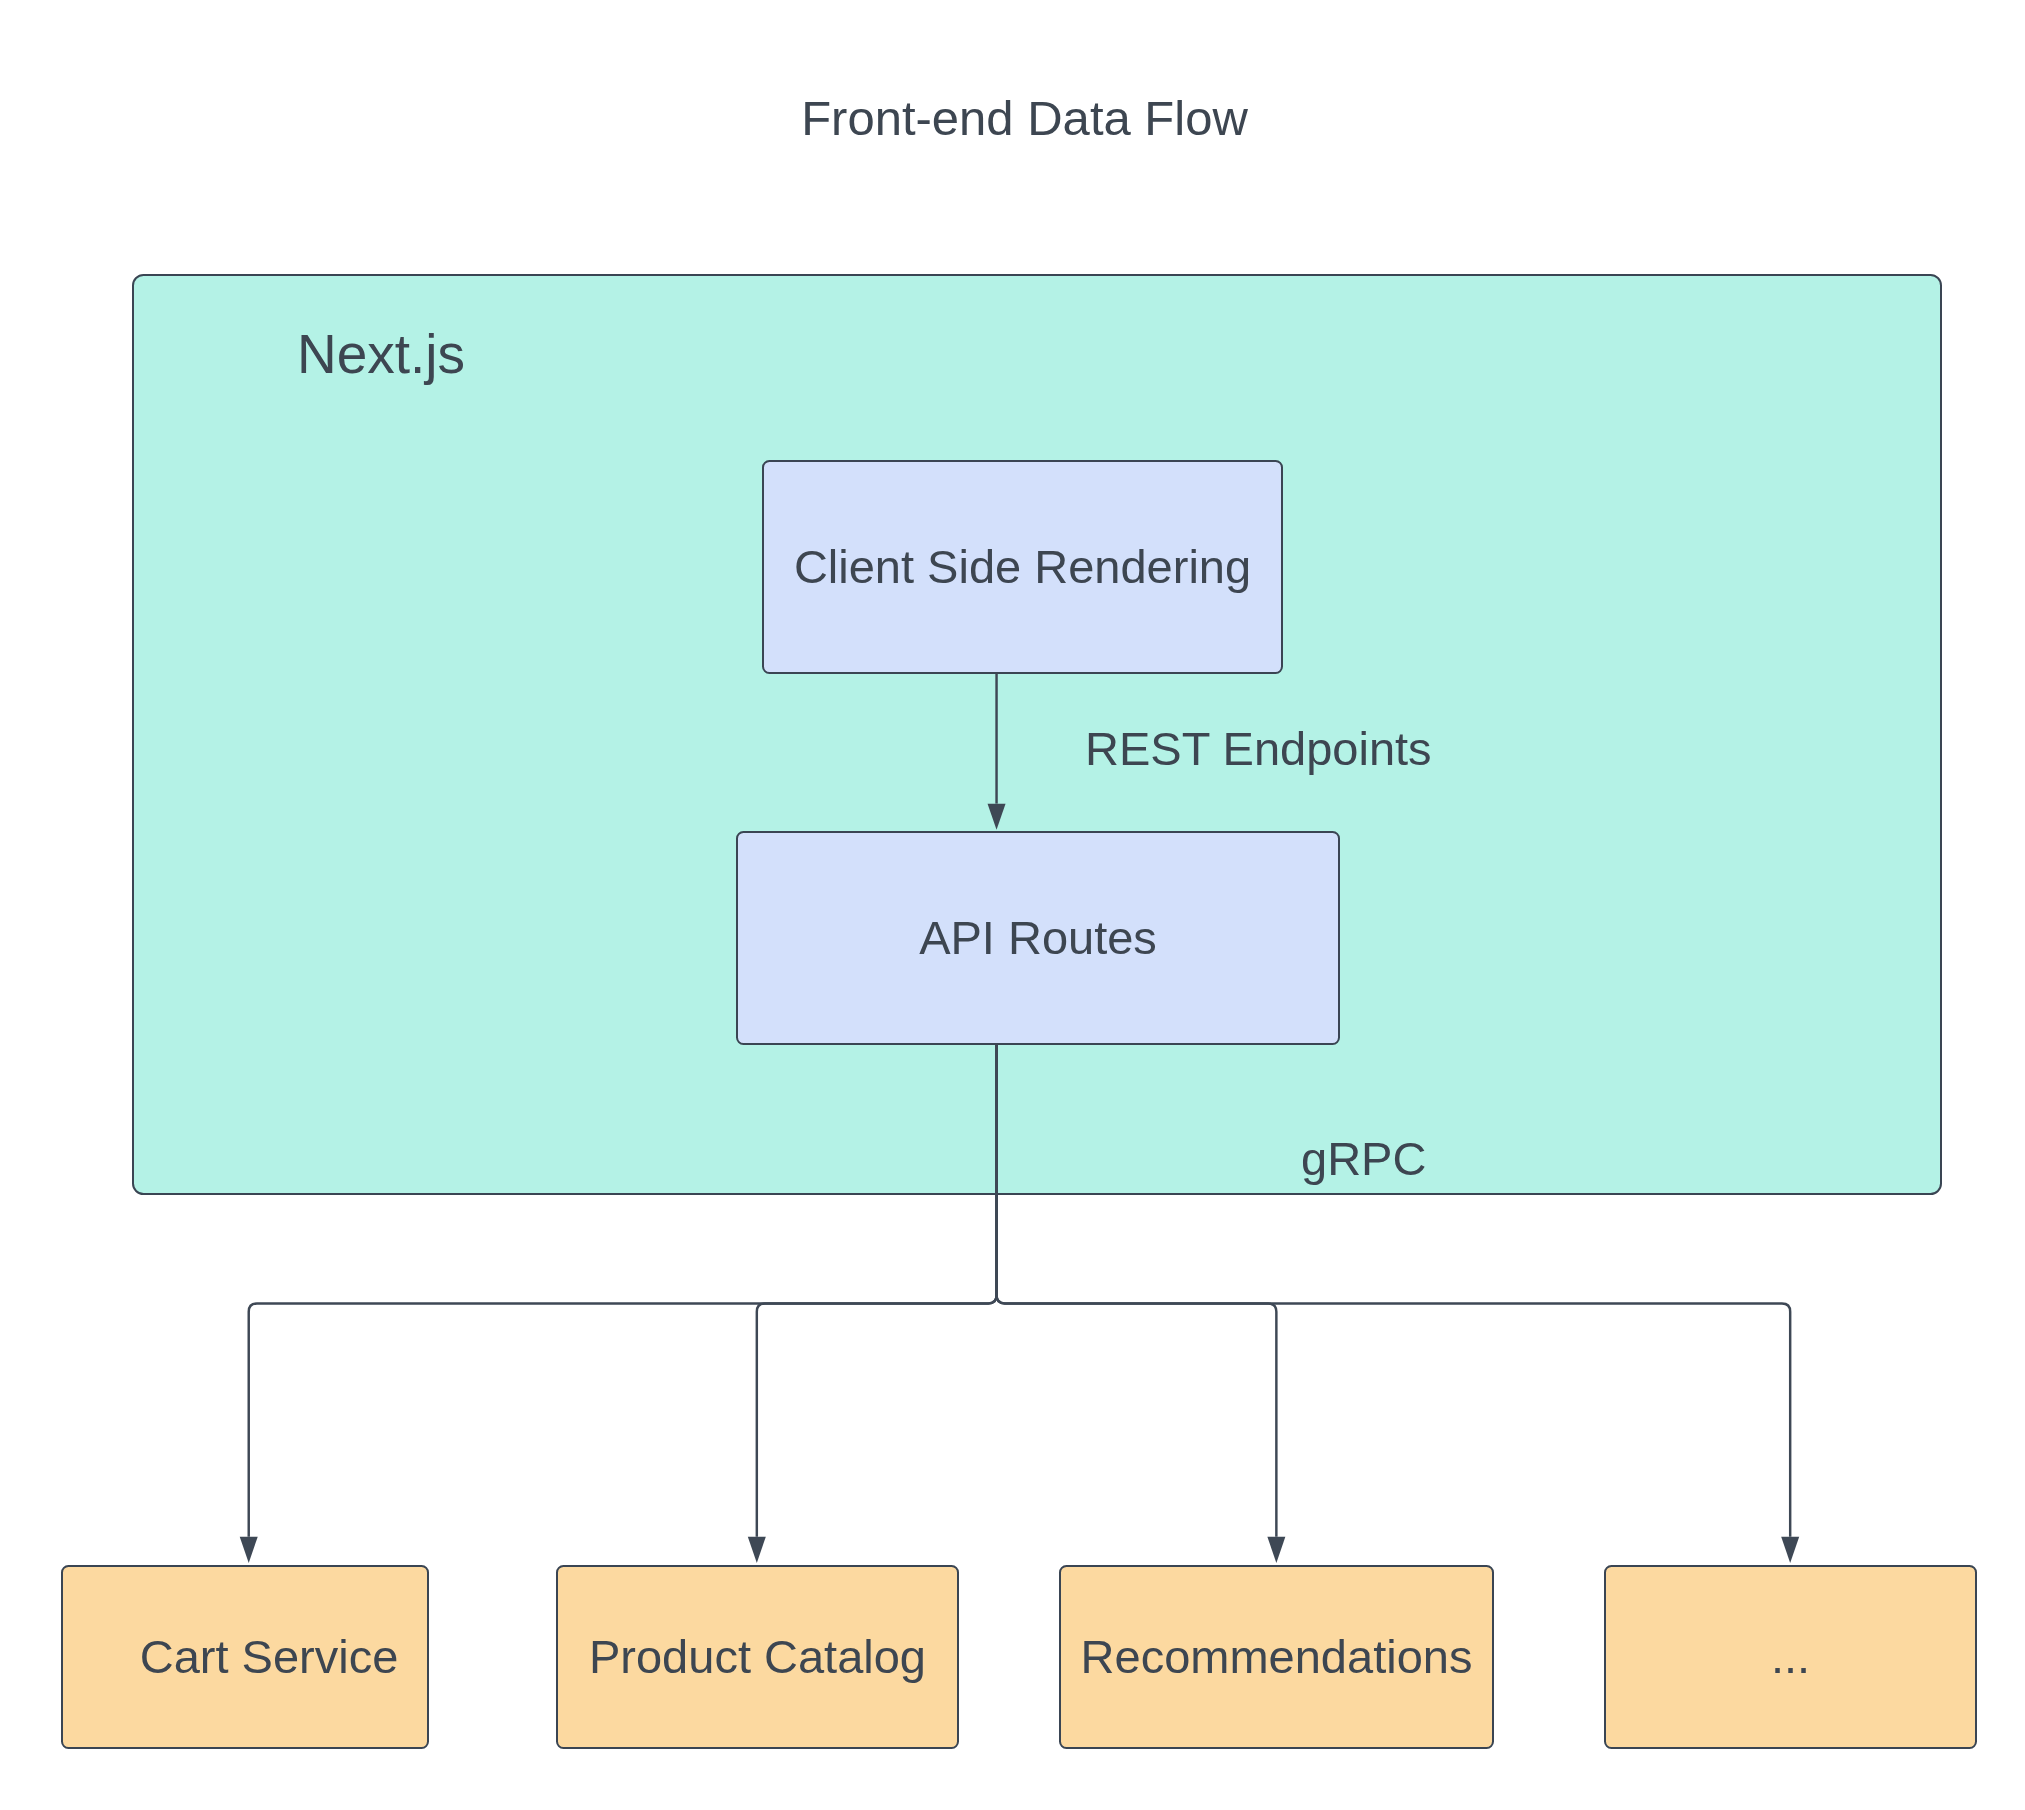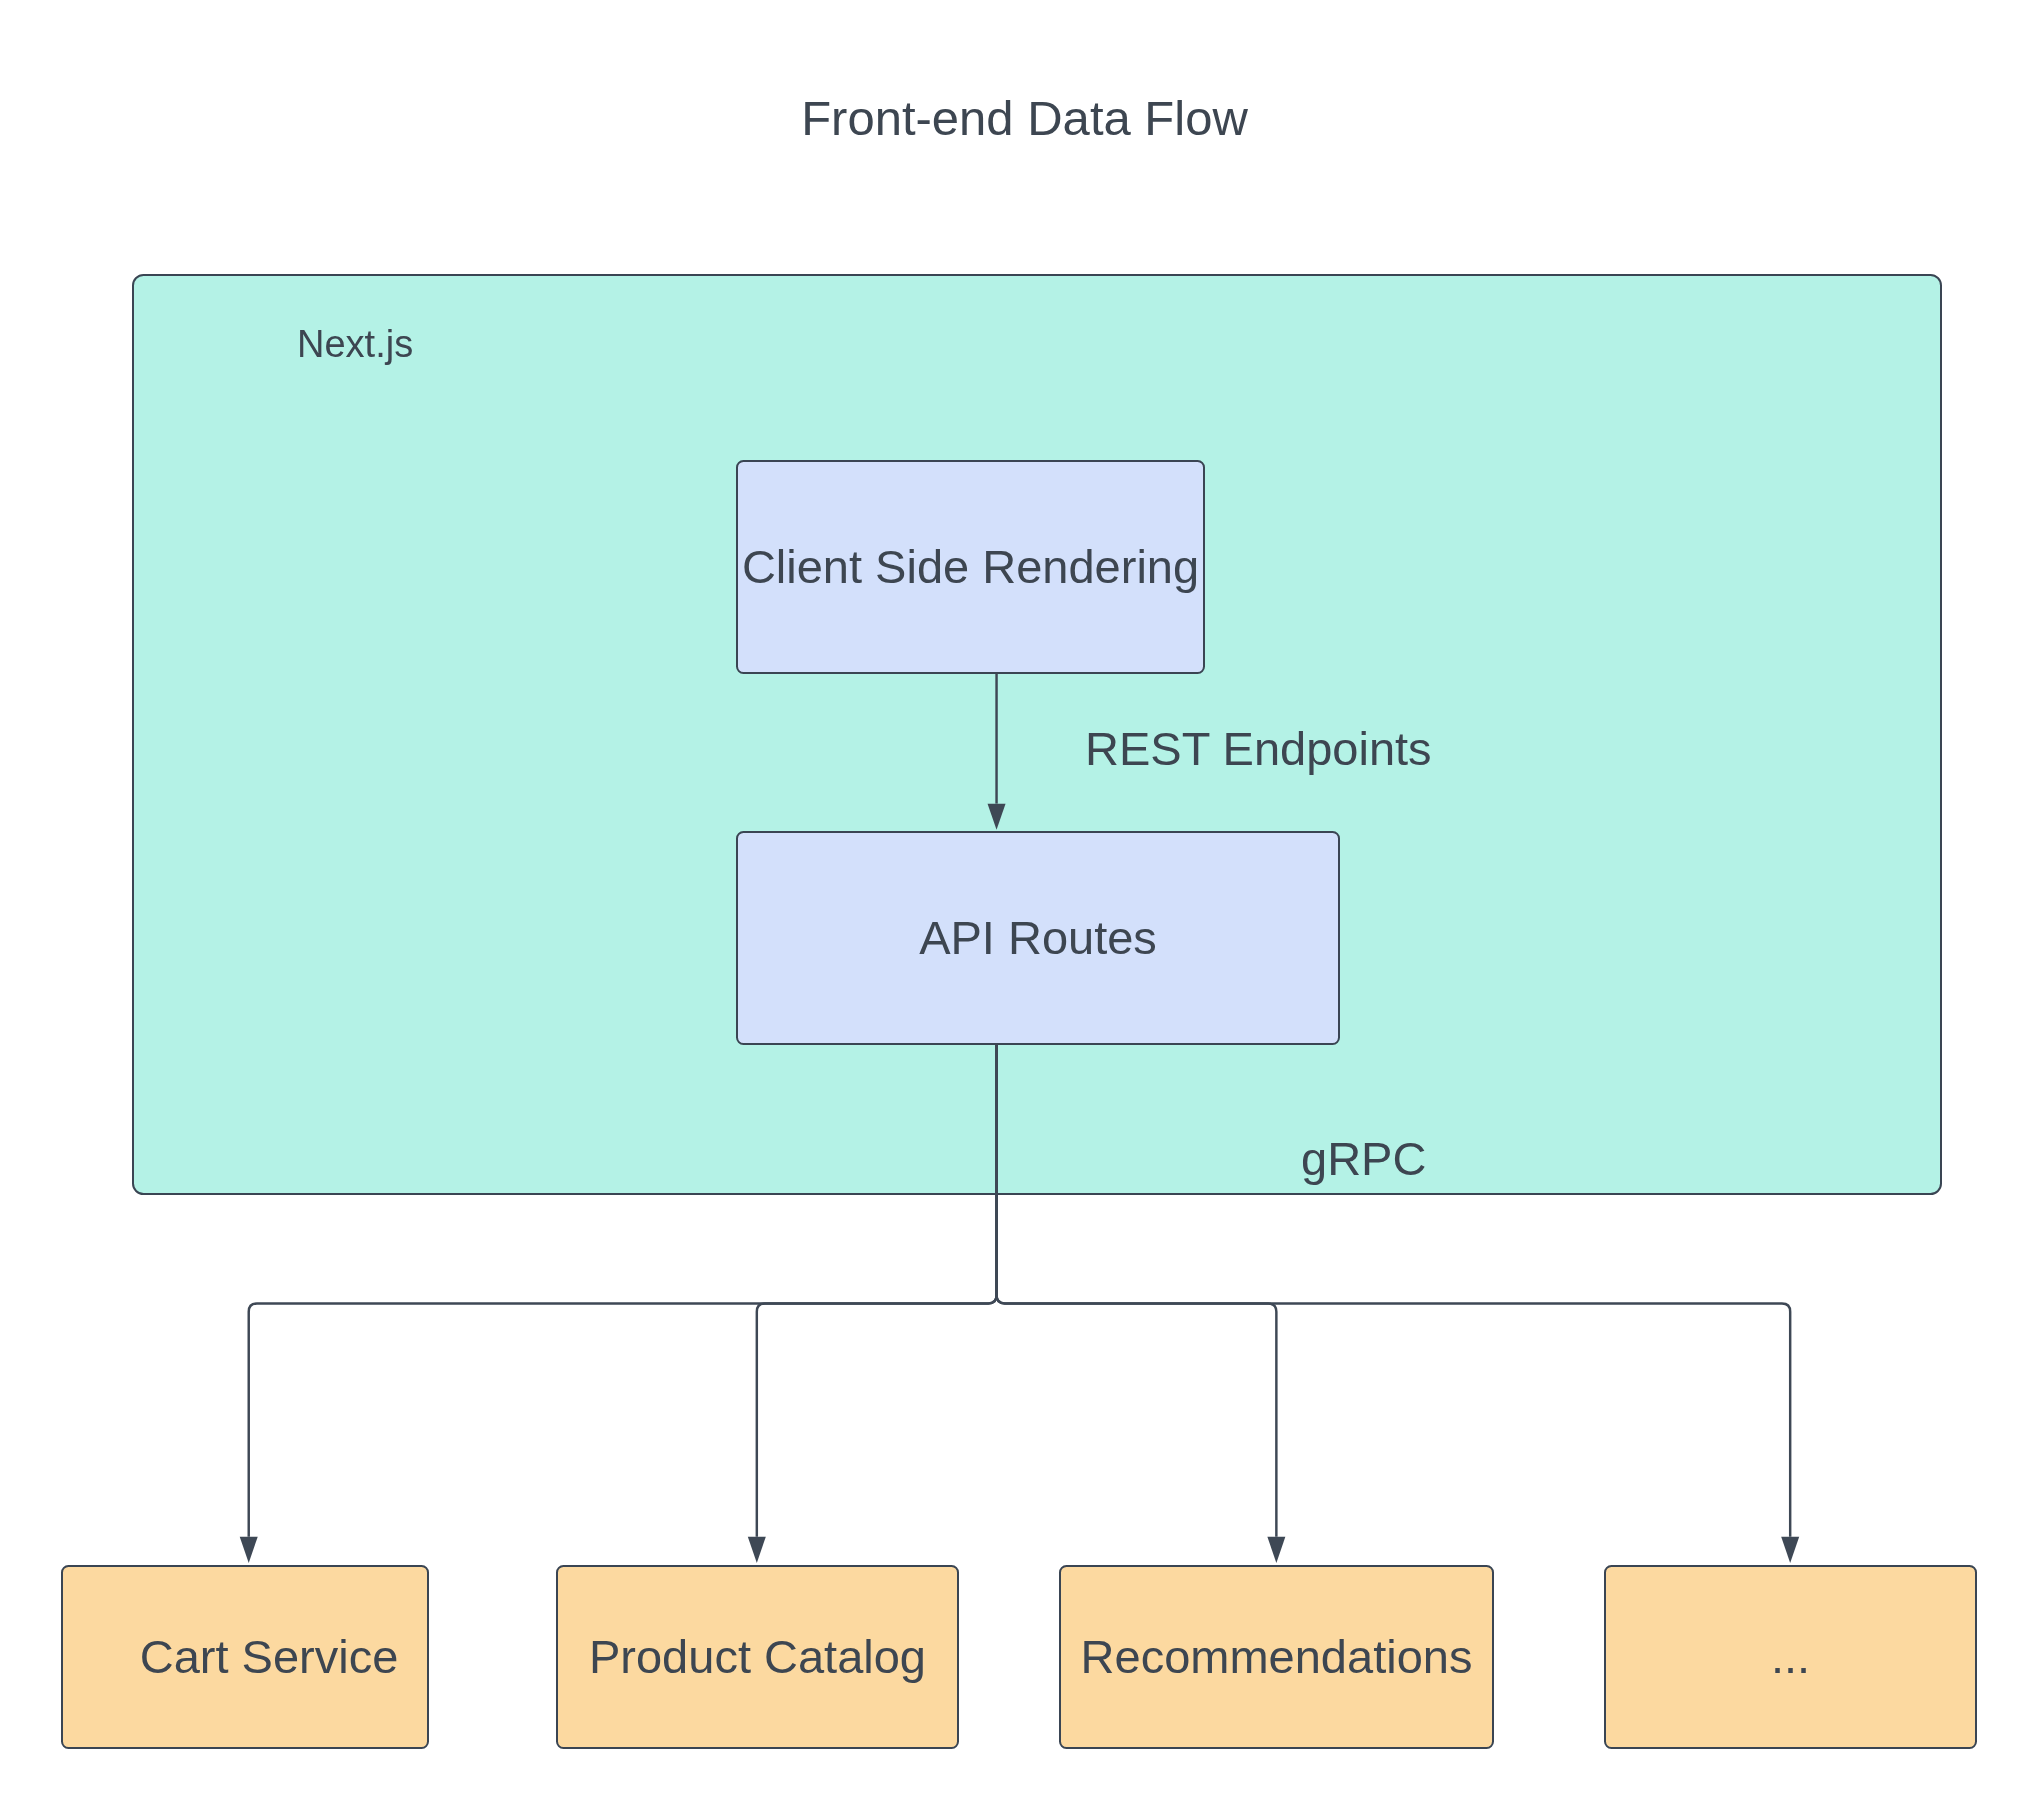--- a/index.html
+++ b/index.html
@@ -39,39 +39,39 @@
     width: 1810px;
     height: 921px;
     background: var(--container-fill);
     border: 2.5px solid var(--stroke);
     border-radius: 11.5px;
   }
   .group-label {
     position: absolute;
     left: 297px;
     top: 324px;
-    font-size: 38px;
+    font-size: 55px;
     line-height: 1.1;
     color: var(--text);
   }
   .node {
     position: absolute;
     display: flex;
     align-items: center;
     justify-content: center;
     border: 2.5px solid var(--stroke);
     border-radius: 7.4px;
     font-size: 47px;
     line-height: 1.15;
     text-align: center;
     color: var(--text);
   }
   .node-blue { background: var(--node-blue-fill); }
   .node-orange { background: var(--node-orange-fill); }
-  #node-csr   { left: 736px;  top: 460px;  width: 469px; height: 214px; }
+  #node-csr   { left: 762px;  top: 460px;  width: 521px; height: 214px; }
   #node-api   { left: 736px;  top: 831px; width: 604px; height: 214px; text-align: center; }
   #node-cart    { left: 61px;   top: 1565px; width: 368px; height: 184px; padding-left: 48px; }
   #node-catalog { left: 556px;  top: 1565px; width: 403px; height: 184px; }
   #node-recs    { left: 1059px; top: 1565px; width: 435px; height: 184px; }
   #node-more    { left: 1604px; top: 1565px; width: 373px; height: 184px; }
   .edge-label {
     position: absolute;
     font-size: 47px;
     line-height: 1.1;
     white-space: nowrap;

